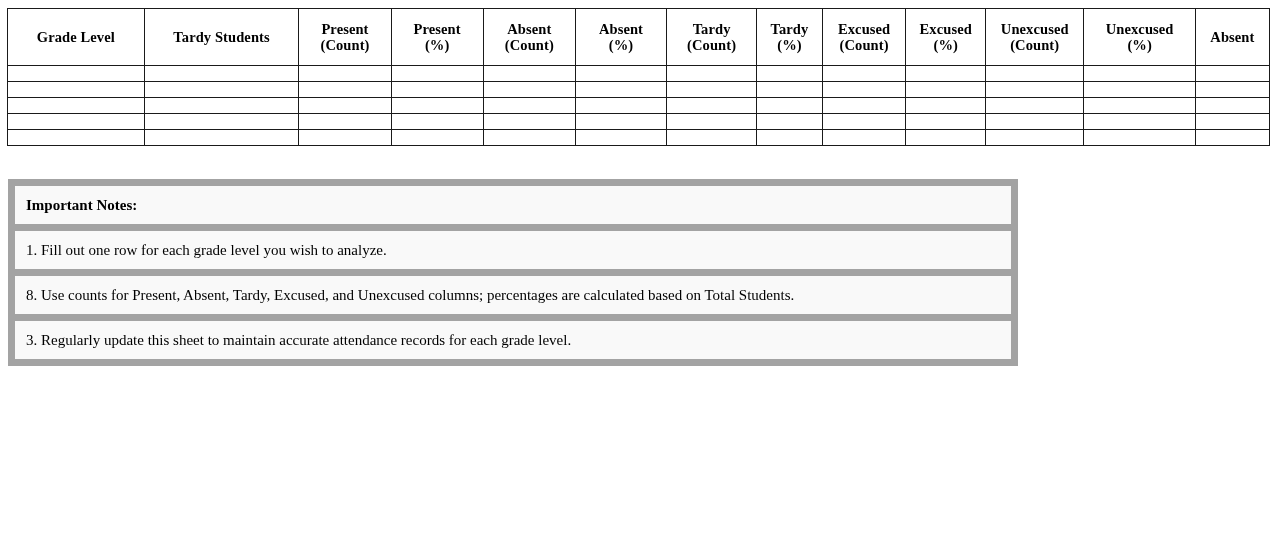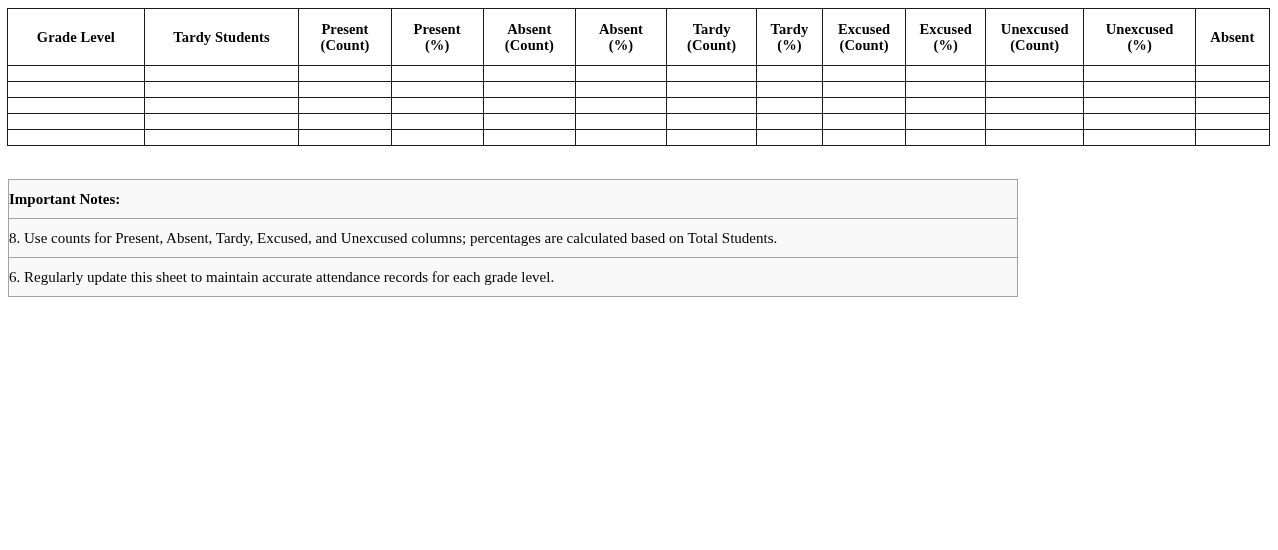--- a/index.html
+++ b/index.html
@@ -91,24 +91,24 @@
     width: 1010px;
   }
 
   table.notes {
     border-collapse: collapse;
     table-layout: fixed;
     width: 1010px;
   }
 
   table.notes td {
-    border: 1px solid #a3a3a3;
+    border: 7px solid #a3a3a3;
     background: #f9f9f9;
     height: 38px;
-    padding: 0 0;
+    padding: 0 11px;
     font-size: 15px;
     line-height: 1.2;
     vertical-align: middle;
     text-align: left;
     white-space: nowrap;
   }
 
   table.notes td.notes-title {
     font-weight: bold;
     font-size: 15px;
@@ -272,22 +272,25 @@
     </table>
   </div>
 
   <div class="notes-wrap">
     <table class="notes">
       <tbody>
         <tr>
           <td class="notes-title">Important Notes:</td>
         </tr>
         <tr>
+          <td>1. Fill out one row for each grade level you wish to analyze.</td>
+        </tr>
+        <tr>
           <td>8. Use counts for Present, Absent, Tardy, Excused, and Unexcused columns; percentages are calculated based on Total Students.</td>
         </tr>
         <tr>
-          <td>6. Regularly update this sheet to maintain accurate attendance records for each grade level.</td>
+          <td>3. Regularly update this sheet to maintain accurate attendance records for each grade level.</td>
         </tr>
       </tbody>
     </table>
   </div>
 
 </div>
 
 </body></html>

